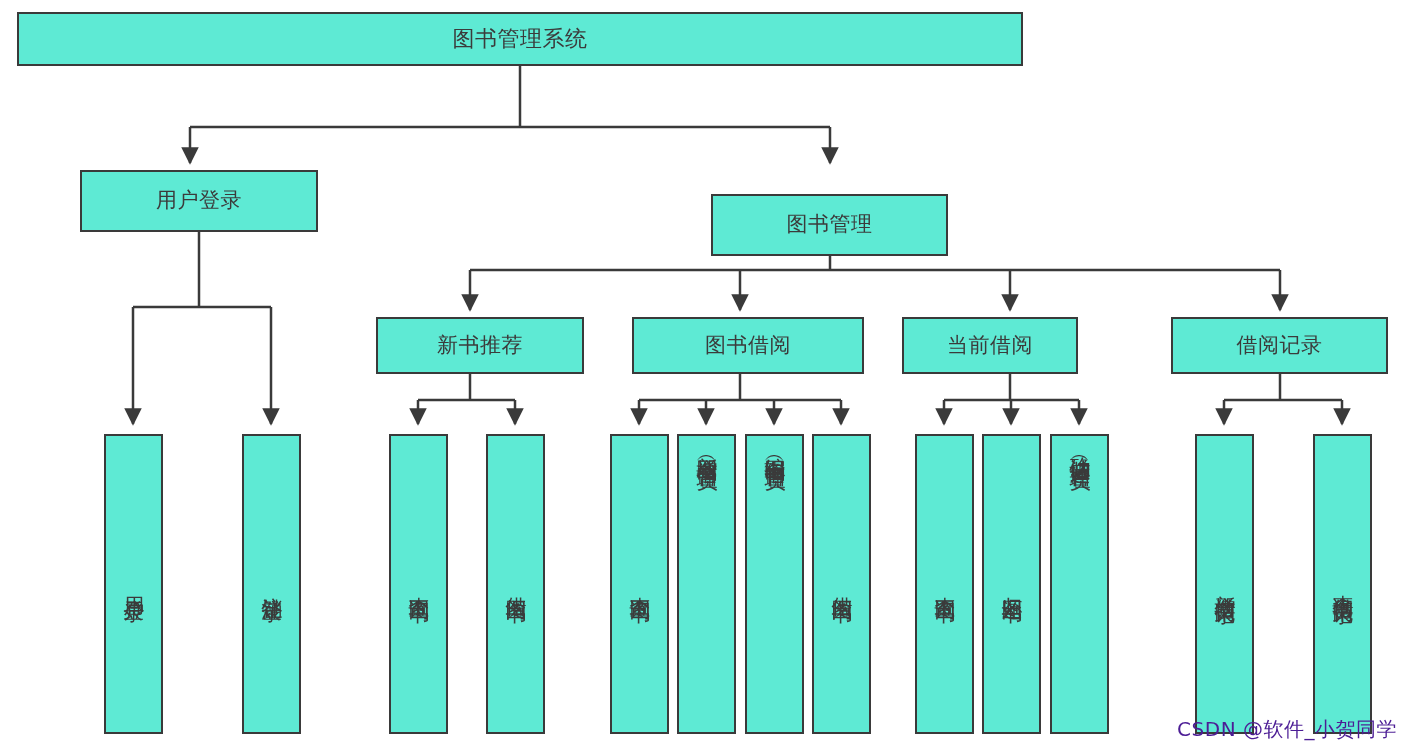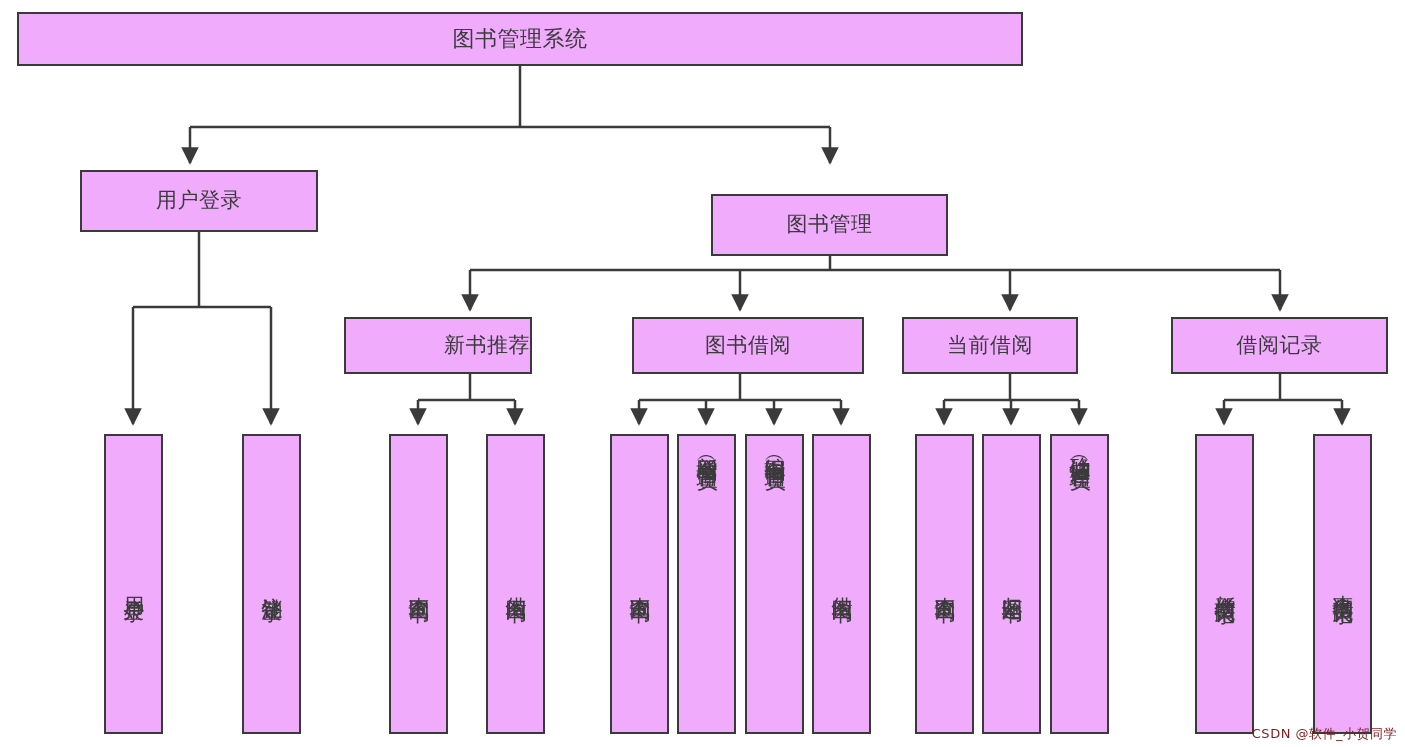--- a/index.html
+++ b/index.html
@@ -22,21 +22,21 @@
     position: absolute;
     left: 0;
     top: 0;
     width: 1405px;
     height: 747px;
     pointer-events: none;
   }
   .node {
     position: absolute;
     box-sizing: border-box;
-    background: #f0abfc;
+    background: #5eead4;
     border: 2px solid #3a3a3a;
     display: flex;
     align-items: center;
     justify-content: center;
     color: #3b3b3b;
     z-index: 2;
   }
   .node-label {
     display: block;
     text-align: center;
@@ -71,22 +71,22 @@
     padding-top: 4px;
   }
   .node.leaf.mid-text {
     align-items: center;
     padding-top: 0;
   }
   #watermark {
     position: absolute;
     right: 8px;
     bottom: 4px;
-    font-size: 13px;
-    color: #7f1d1d;
+    font-size: 20px;
+    color: #4c1d95;
     z-index: 5;
     white-space: nowrap;
     letter-spacing: 0.5px;
   }
 </style>
 </head>
 <body>
 
 <div id="diagram-root">
 
@@ -145,21 +145,21 @@
     <span class="node-label">图书管理系统</span>
   </div>
 
   <div class="node horiz" style="left:80px; top:170px; width:238px; height:62px;">
     <span class="node-label">用户登录</span>
   </div>
   <div class="node horiz" style="left:711px; top:170px; width:237px; height:62px;margin-top:24px;">
     <span class="node-label">图书管理</span>
   </div>
 
-  <div class="node horiz" style="left:344px; top:317px; width:188px; height:57px;justify-content:flex-end;">
+  <div class="node horiz" style="left:376px; top:317px; width:208px; height:57px;">
     <span class="node-label">新书推荐</span>
   </div>
   <div class="node horiz" style="left:632px; top:317px; width:232px; height:57px;">
     <span class="node-label">图书借阅</span>
   </div>
   <div class="node horiz" style="left:902px; top:317px; width:176px; height:57px;">
     <span class="node-label">当前借阅</span>
   </div>
   <div class="node horiz" style="left:1171px; top:317px; width:217px; height:57px;justify-content:center;">
     <span class="node-label">借阅记录</span>

